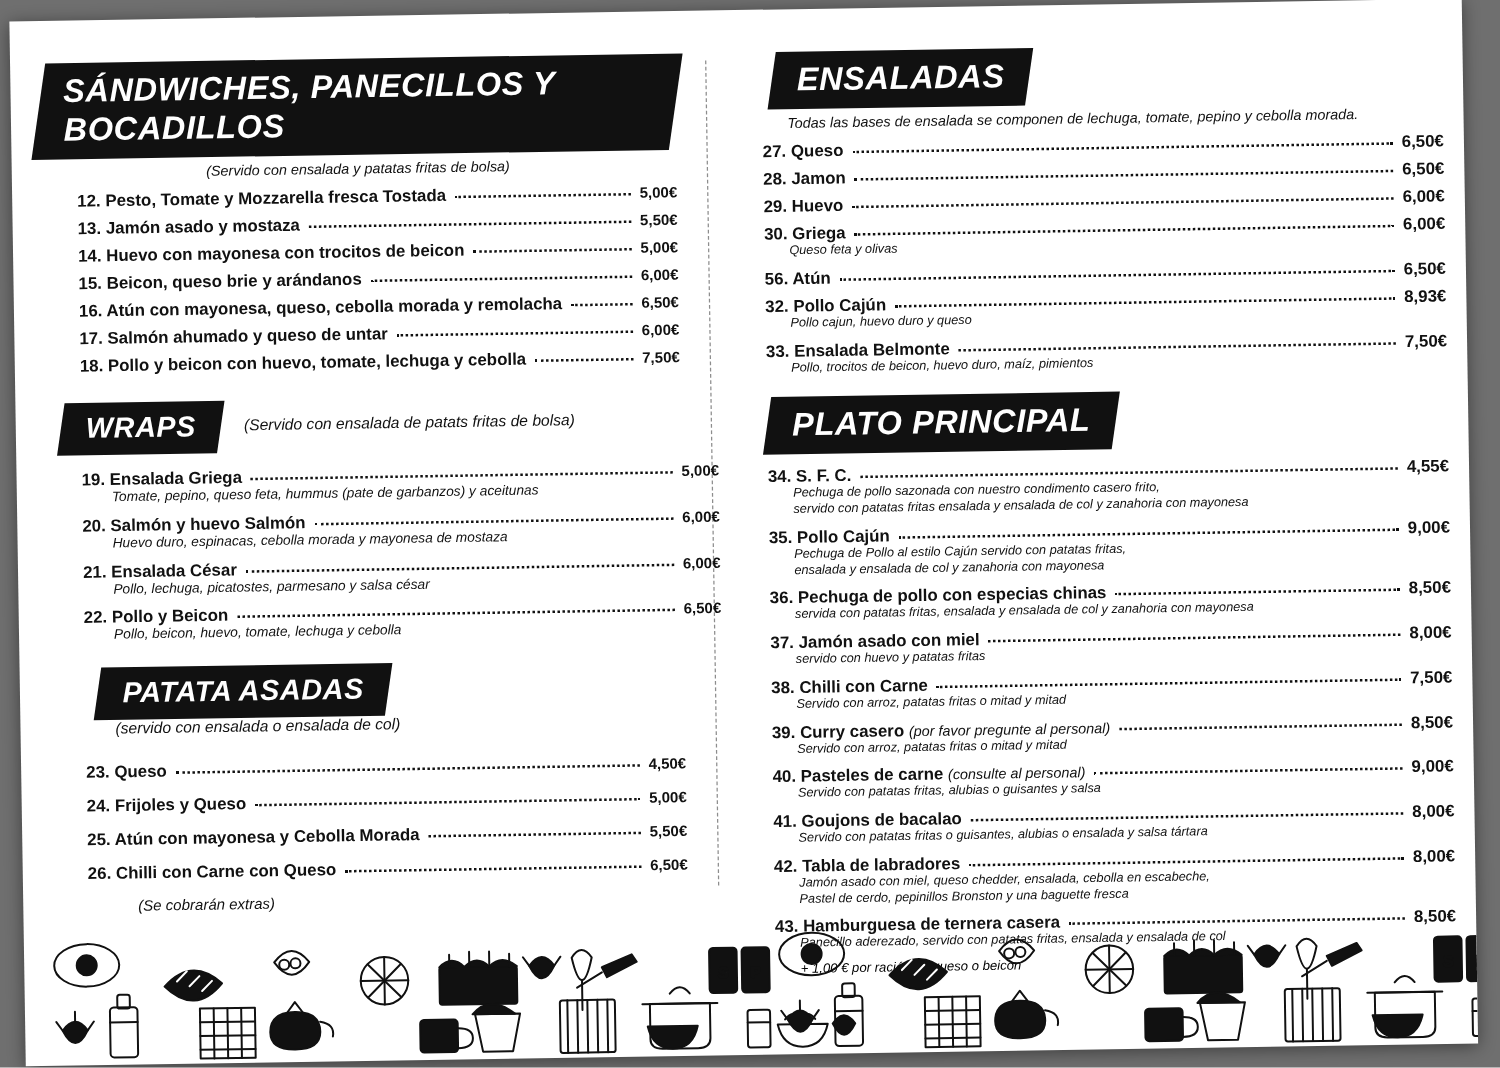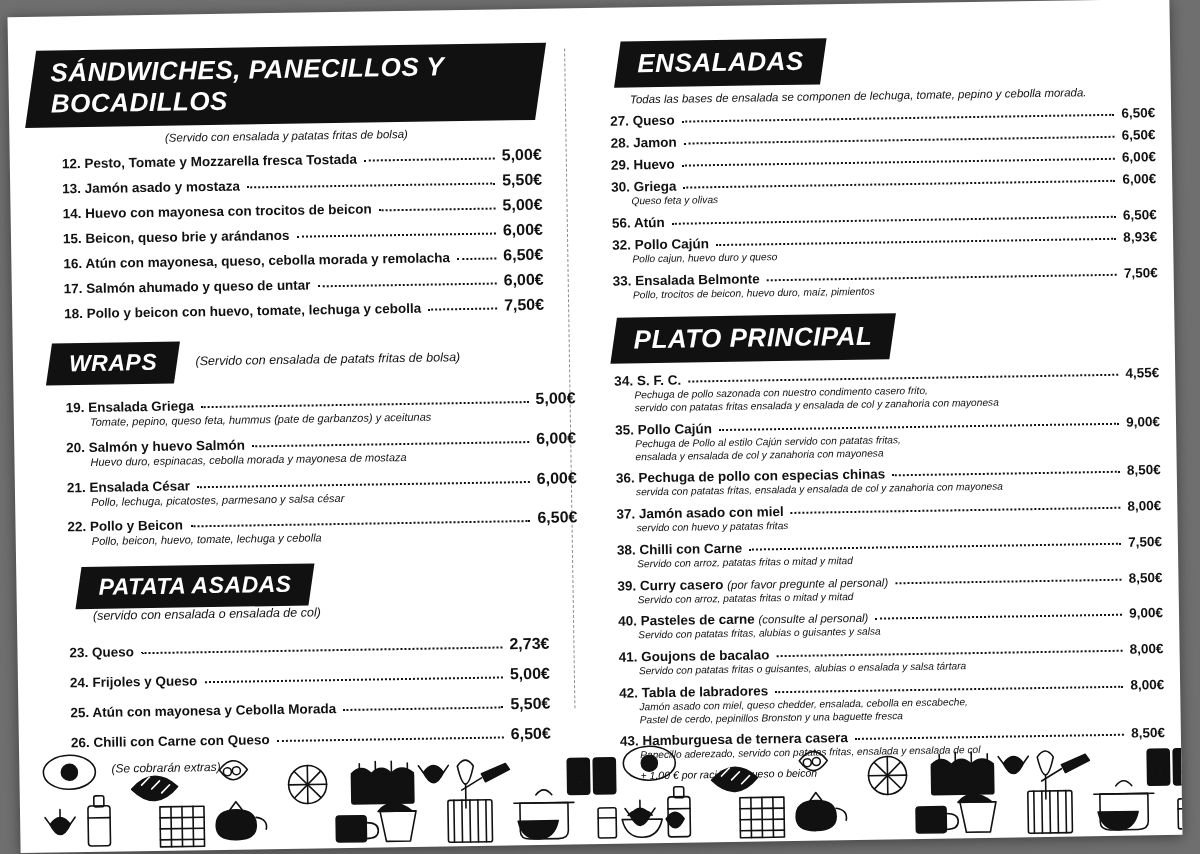--- a/index.html
+++ b/index.html
@@ -71,21 +71,21 @@
   .desc{
     font-size:11px;font-style:italic;color:#111;
     margin-top:1px;line-height:1.25;
   }
   .indent-l{padding-left:30px;}
   .indent-r{padding-left:16px;}
   .desc.ind-l{padding-left:54px;}
   .desc.ind-r{padding-left:36px;}
 
   .small-left .num-name{font-size:13.5px;}
-  .small-left .price{font-size:16px;}
+  .small-left .price{font-size:12px;}
 
   .right-list .num-name{font-size:13.5px;}
   .right-list .price{font-size:13.5px;}
   .right-list .desc{font-size:10.2px;}
 
   .extras{
     font-size:12px;font-style:italic;color:#111;margin-top:12px;padding-left:70px;
   }
   .plus-note{font-size:10.5px;font-style:italic;padding-left:36px;margin-top:2px;}
 
@@ -215,21 +215,21 @@
               <span>PATATA ASADAS</span>
             </div>
             <span class="inline-note">(servido con ensalada o ensalada de col)</span>
           </div>
 
           <div class="items small-left" style="margin-top:14px;">
             <div class="item indent-l" style="margin-bottom:12px;">
               <div class="row">
                 <span class="num-name">23. Queso</span>
                 <span class="dots"></span>
-                <span class="price">2,73€</span>
+                <span class="price">4,50€</span>
               </div>
             </div>
             <div class="item indent-l" style="margin-bottom:12px;">
               <div class="row">
                 <span class="num-name">24. Frijoles y Queso</span>
                 <span class="dots"></span>
                 <span class="price">5,00€</span>
               </div>
             </div>
             <div class="item indent-l" style="margin-bottom:12px;">

